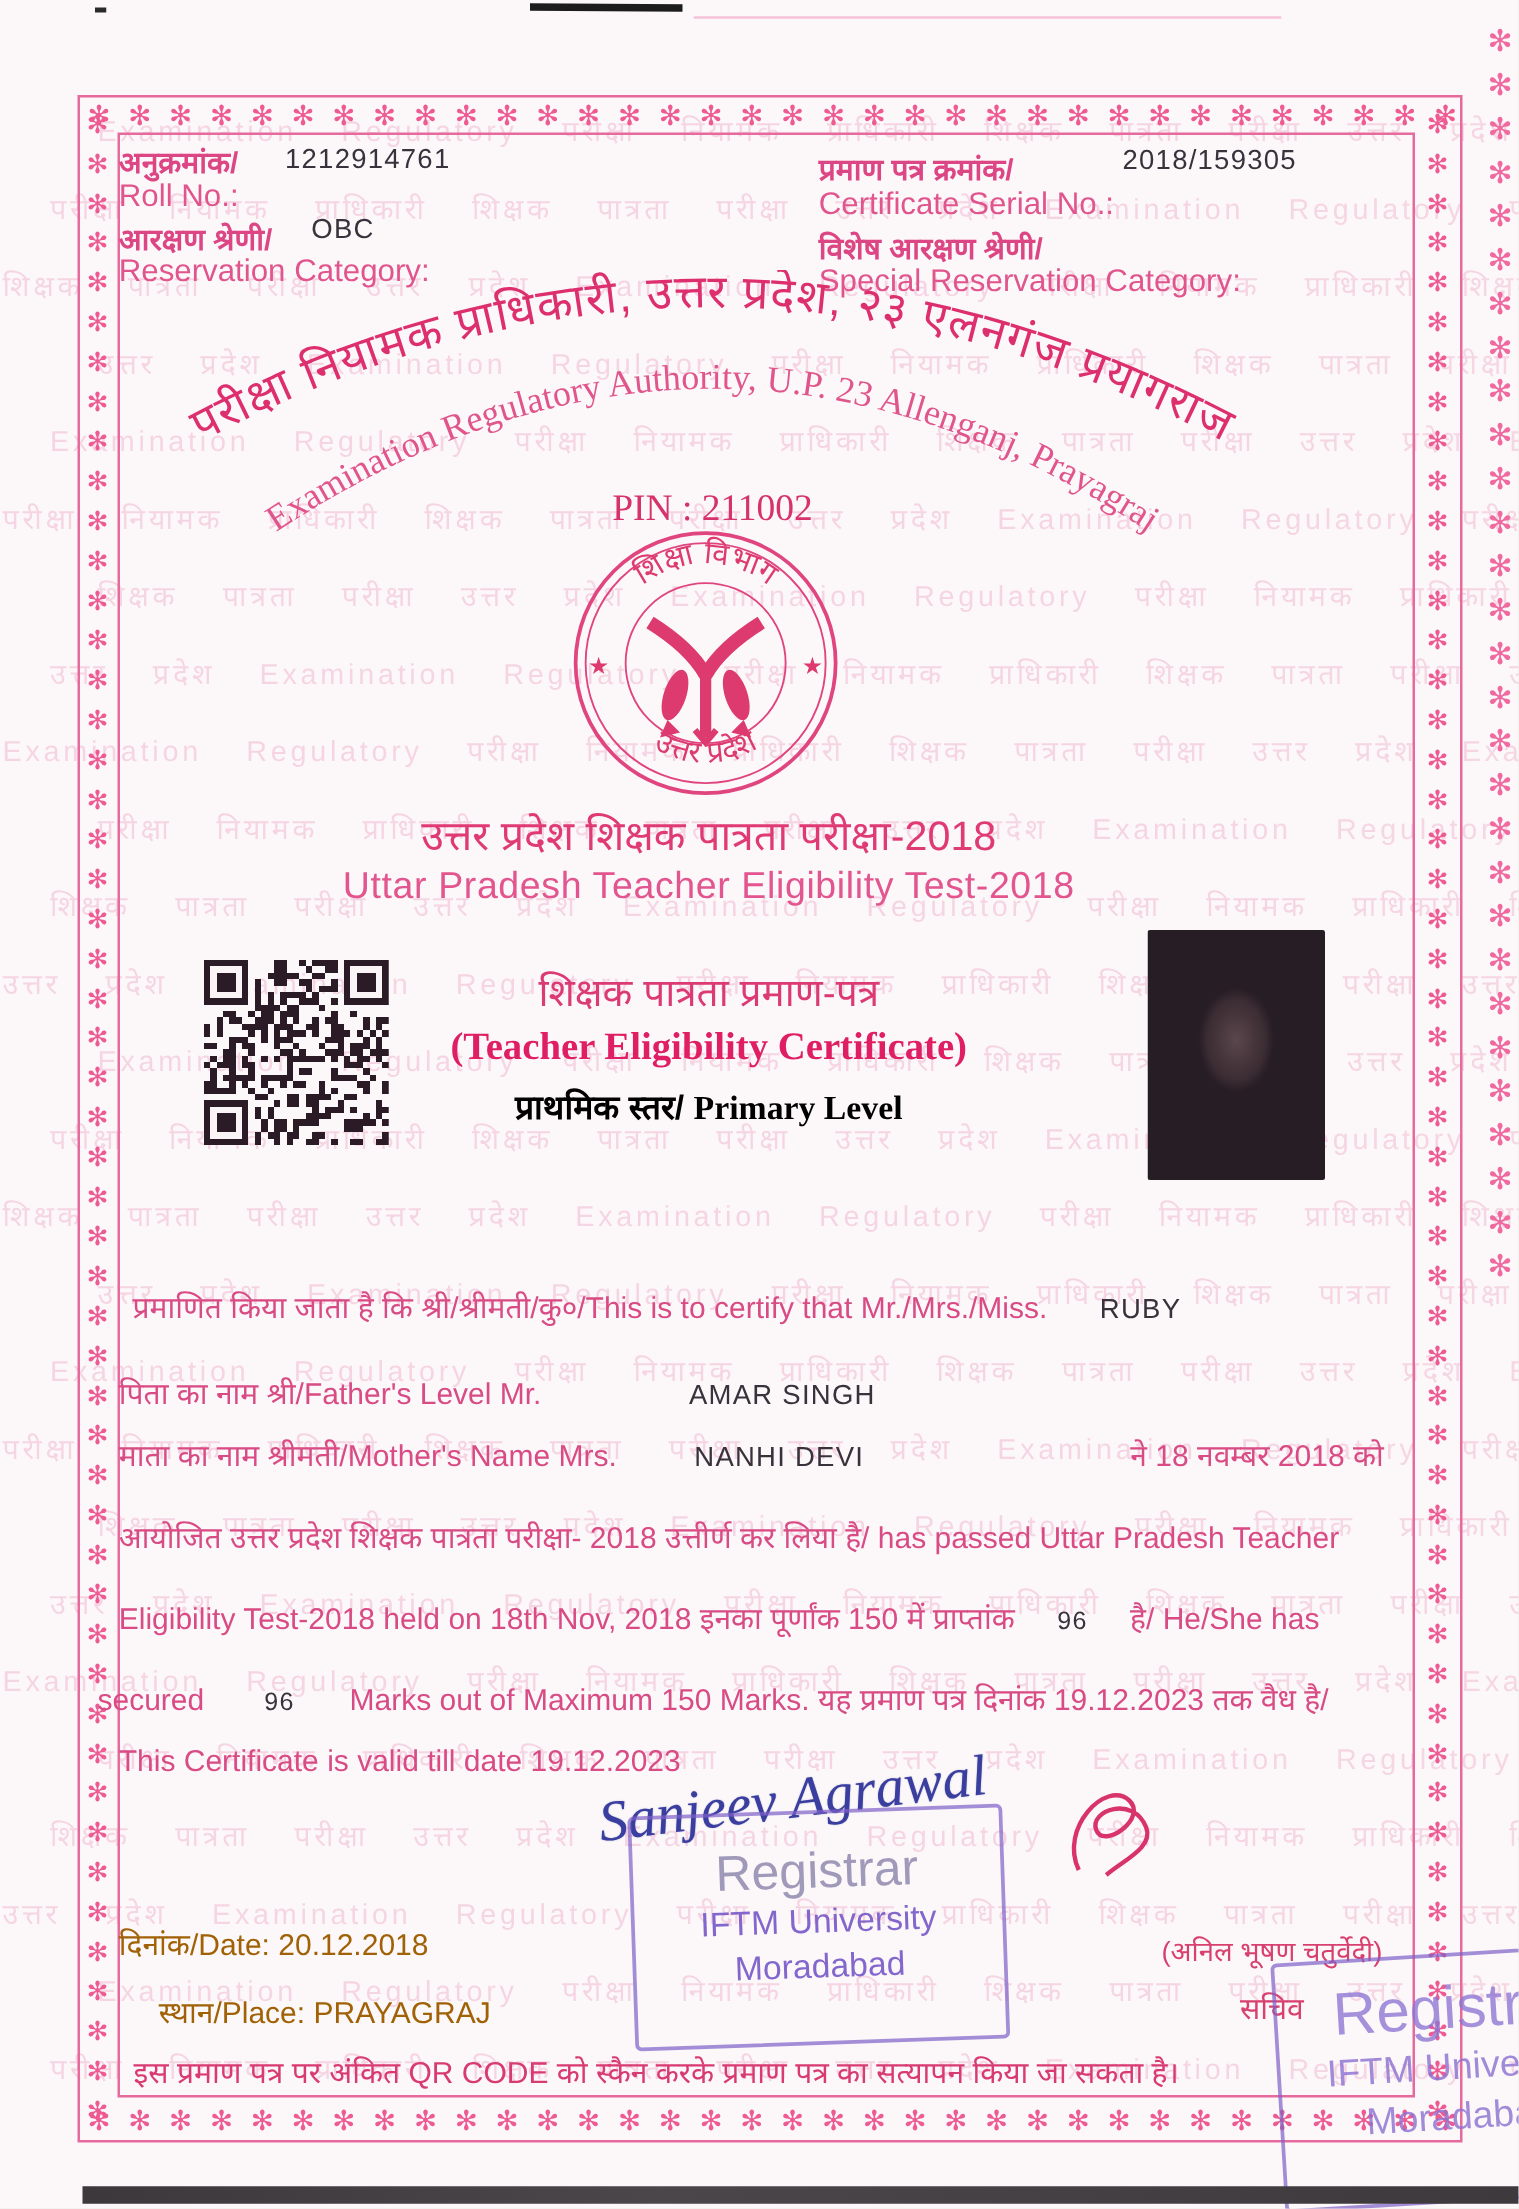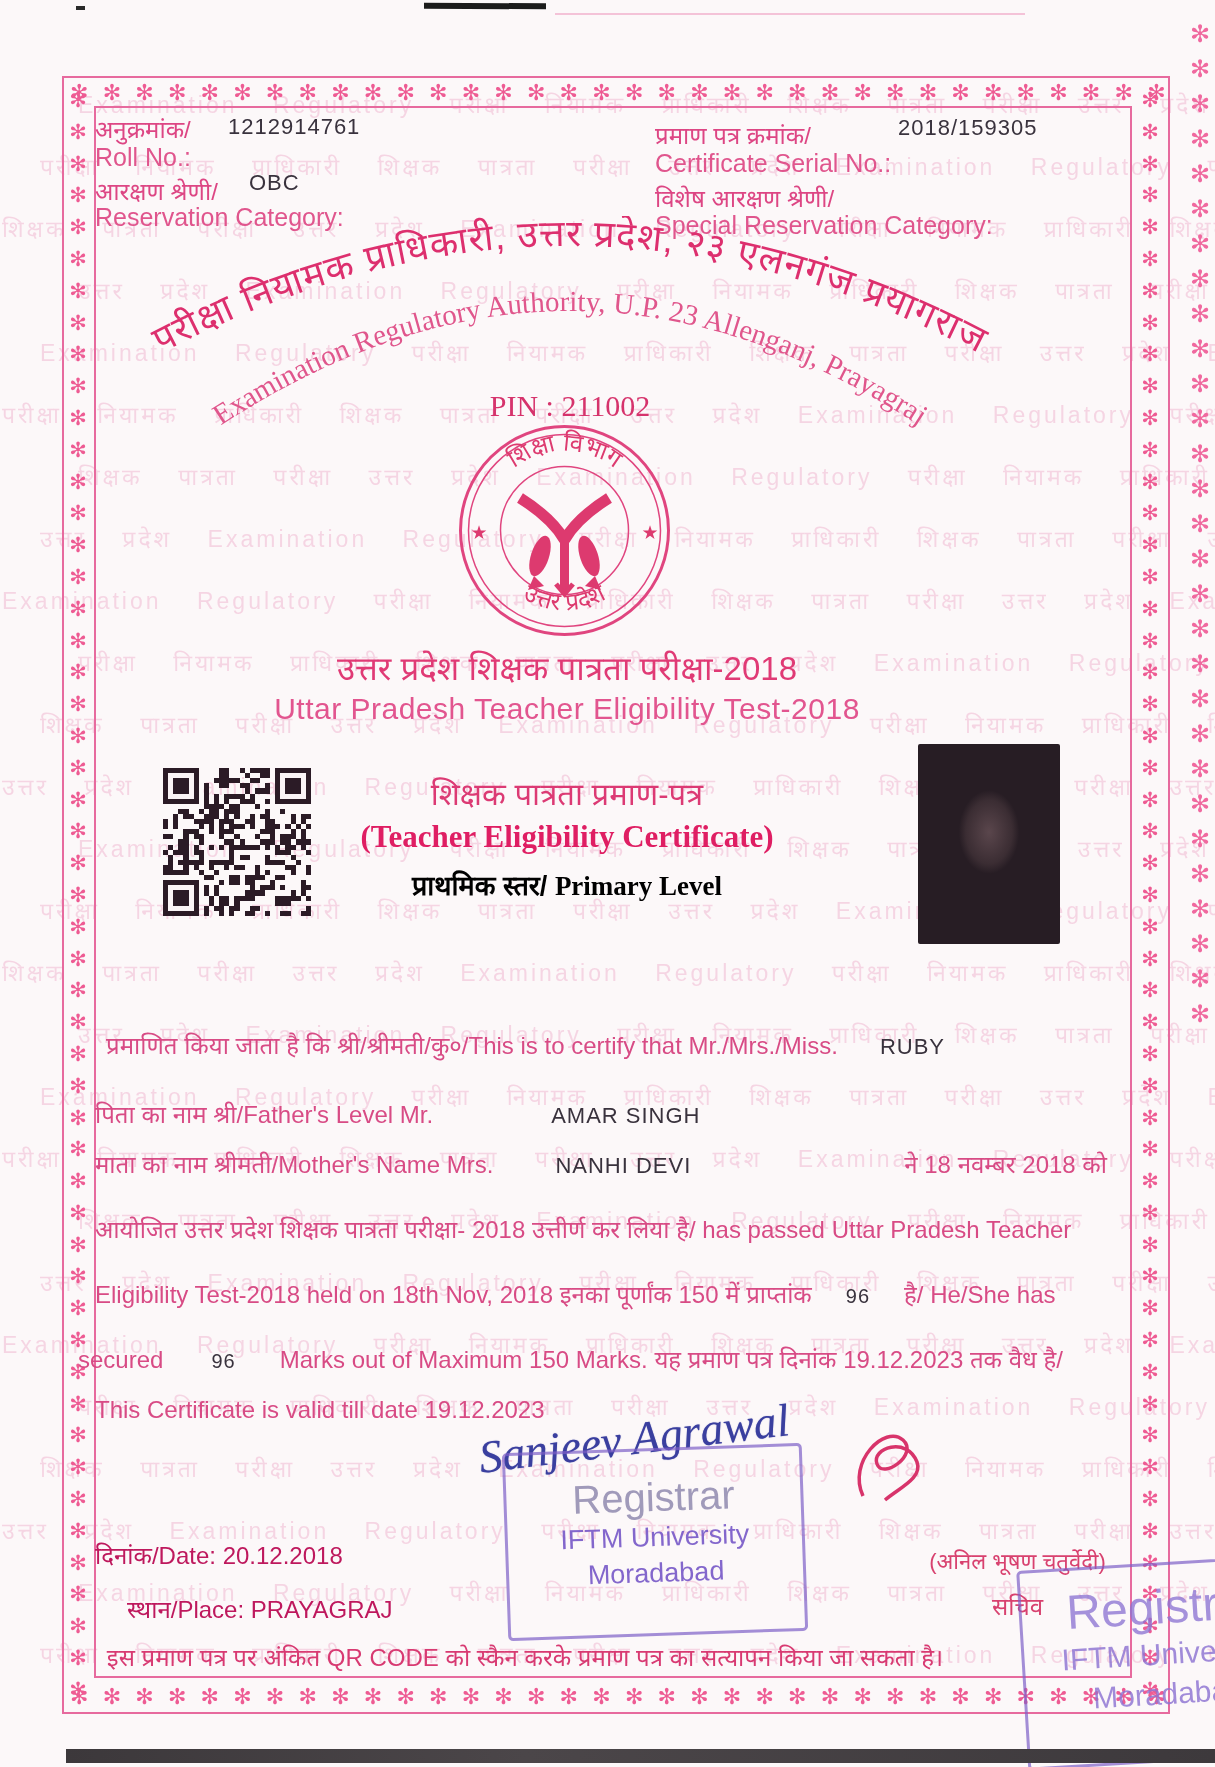--- a/index.html
+++ b/index.html
@@ -10,32 +10,32 @@
   #watermark{left:0;top:0;width:1215px;height:1767px;overflow:hidden;pointer-events:none;}
   .wm-row{position:absolute;white-space:nowrap;font-size:23px;letter-spacing:3px;word-spacing:26px;
           color:#eda6c6;opacity:.42;width:1400px;}
   
   .line-rect{border:2px solid #e76a9e;}
   .glyph-row{display:flex;justify-content:space-between;color:#ee5b93;font-size:22px;line-height:26px;}
   .glyph-col{color:#ee5b93;font-size:21px;text-align:center;}
   .glyph-col span{display:block;line-height:31.8px;}
   .edge-col{color:#f0699f;font-size:24px;text-align:center;}
   .edge-col span{display:block;line-height:35px;}
-  .label-hi{font-size:24px;color:#dd4684;}
+  .label-hi{font-size:24px;color:#dd4684;font-weight:bold;}
   .label-en{font-size:25px;color:#e0558d;}
   .value{font-size:22px;font-weight:normal;color:#39323d;letter-spacing:1px;}
   .title-hi{font-size:33px;color:#e03a75;}
   .title-en{font-size:30px;color:#e2558f;letter-spacing:.5px;}
   .cert-hi{font-size:31px;color:#dc3a74;}
   .cert-en{font-size:31px;font-weight:bold;color:#df1e63;font-family:"Liberation Serif",serif;}
   .level{font-size:27px;font-weight:bold;color:#000000;}
   .level .en{font-family:"Liberation Serif",serif;}
   .body-line{font-size:24px;color:#d84b85;white-space:nowrap;display:flex;align-items:baseline;}
   .center-col{left:92px;width:950px;text-align:center;}
-  .footer-line{font-size:24px;color:#be185d;}
+  .footer-line{font-size:24px;color:#a16207;}
   
   .stamp{border:3px solid rgba(125,95,200,.7);border-radius:5px;text-align:center;}
   .stamp .l1{font-size:40px;color:rgba(150,143,178,.9);line-height:1.1;}
   .stamp .l2,.stamp .l3{font-size:27px;color:rgba(120,90,200,.92);line-height:1.35;}
   .stamp2 .l1{font-size:48px;color:rgba(140,115,210,.78);}
   .stamp2 .l2,.stamp2 .l3{font-size:30px;color:rgba(140,115,210,.82);}
   .signature{font-family:"Liberation Serif",serif;font-style:italic;font-size:46px;color:#3a3f9f;
              transform:rotate(-7deg);text-shadow:0 0 1px rgba(58,63,159,.6);}
   .photo{background:#271d24;border-radius:2px;
          background-image:radial-gradient(ellipse 42px 58px at 50% 44%,#5a464c 0%,#3b2d33 55%,rgba(0,0,0,0) 72%);}

